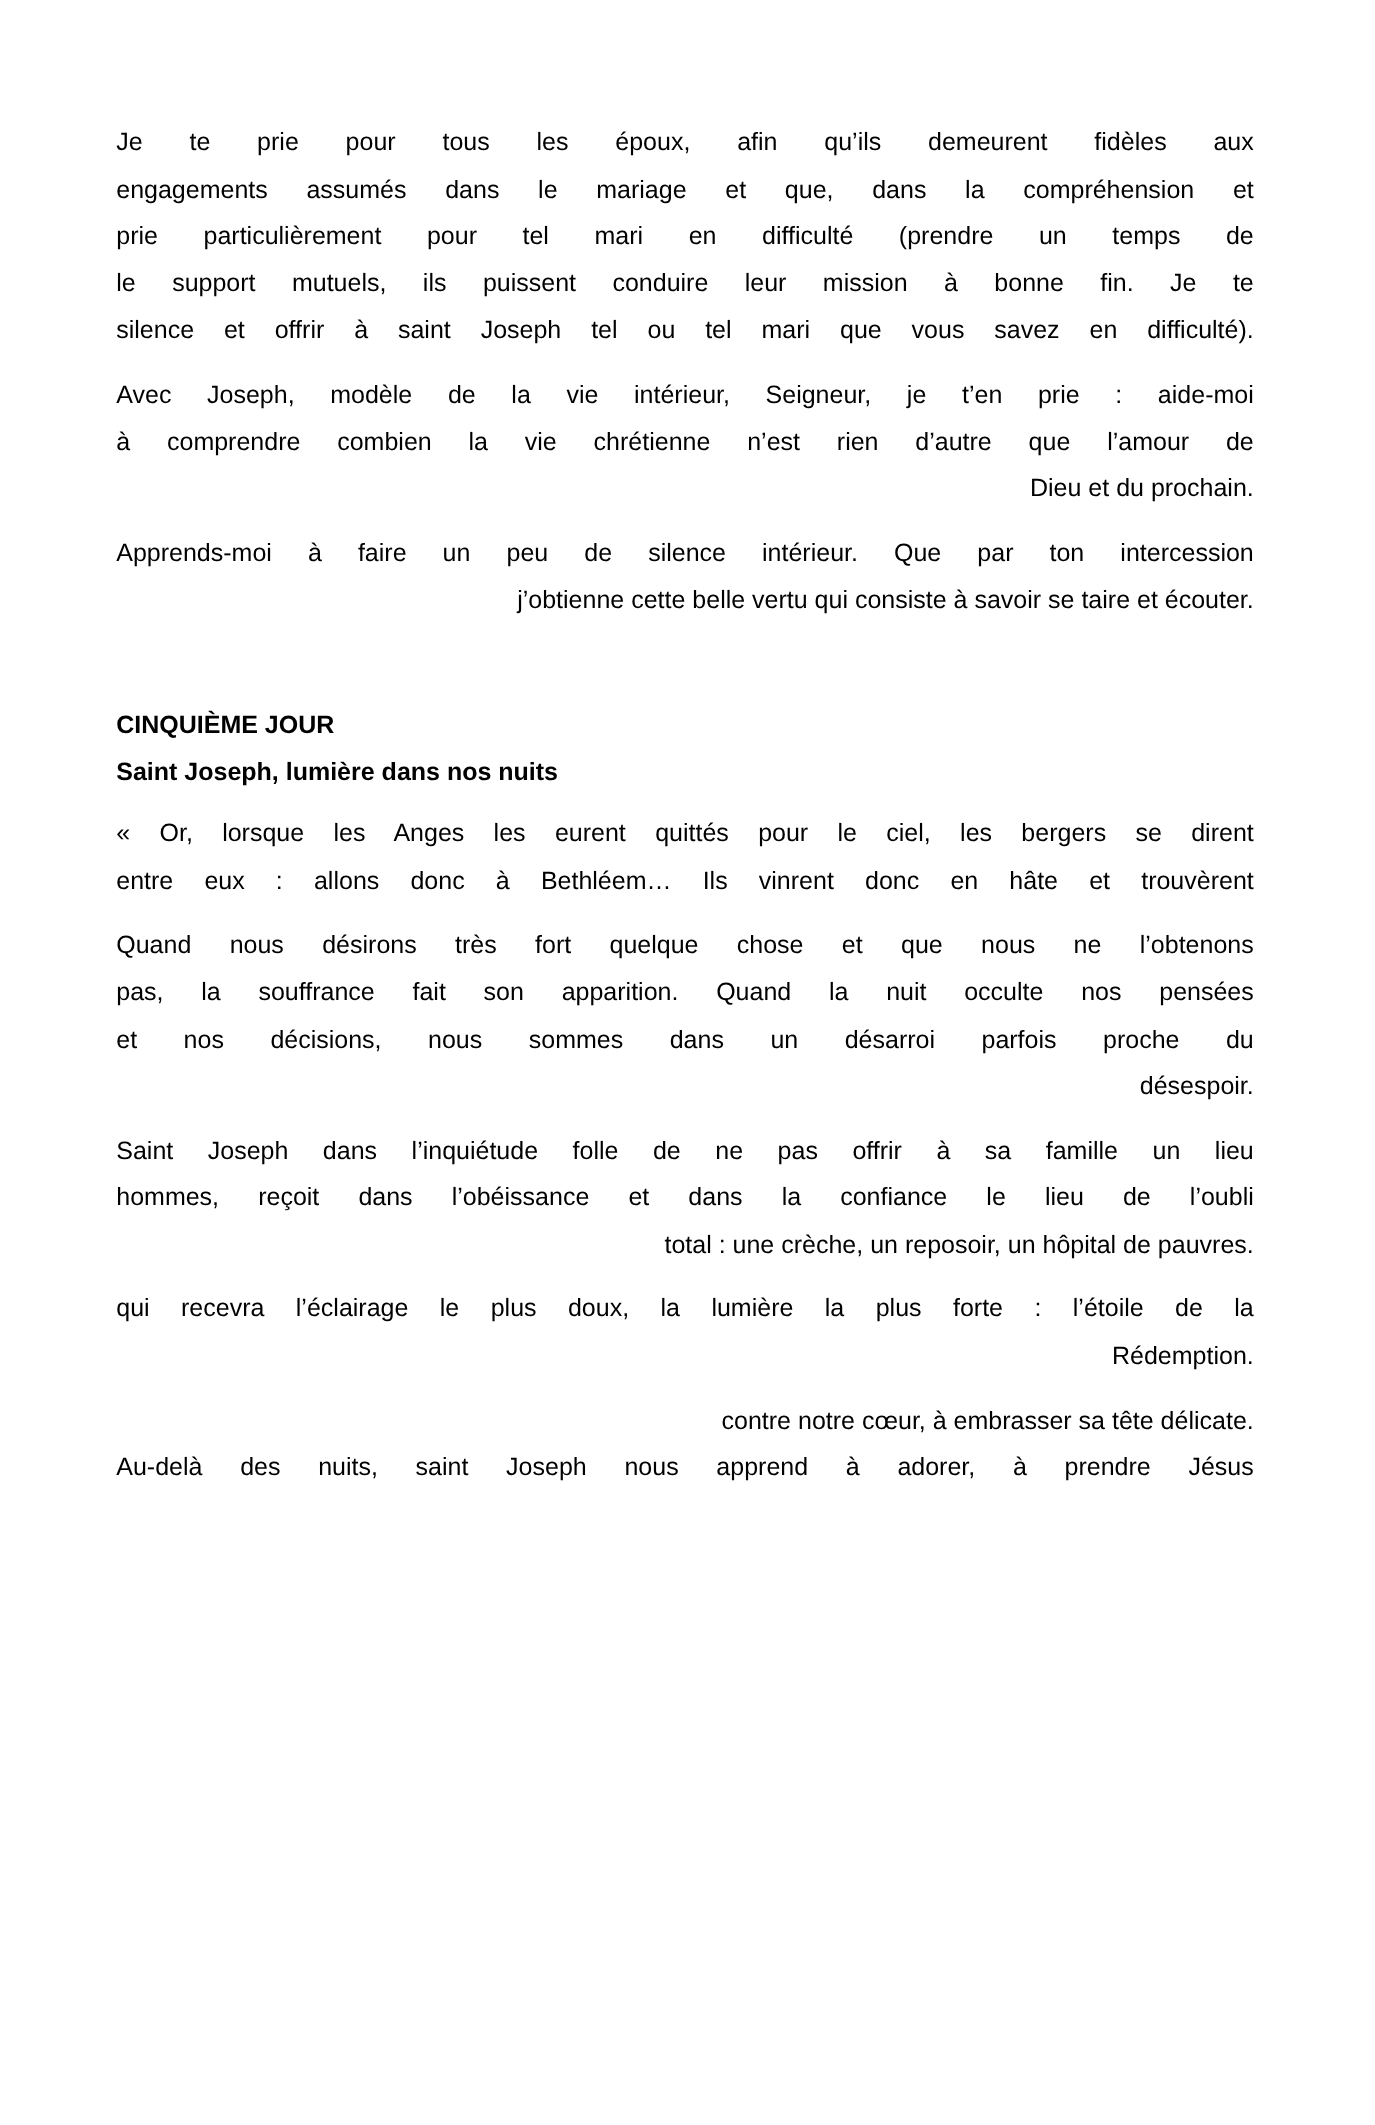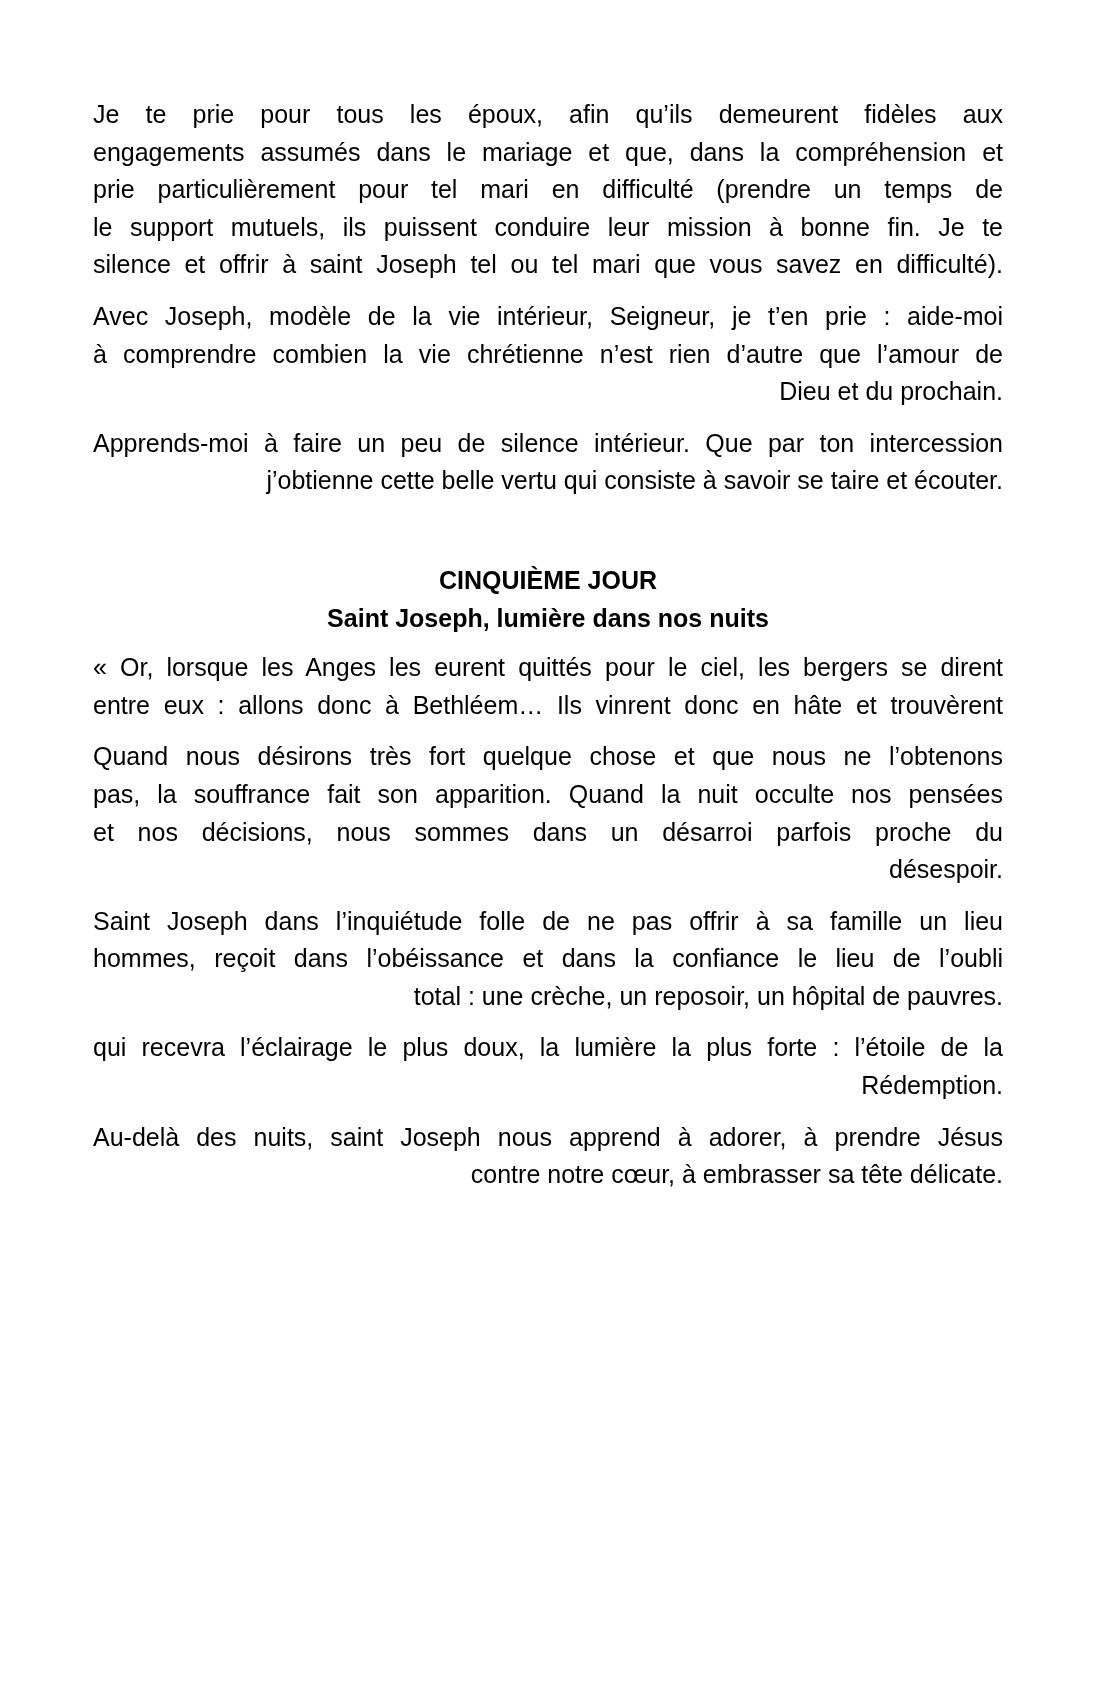--- a/index.html
+++ b/index.html
@@ -4,42 +4,42 @@
 <style>
   html, body { margin: 0; padding: 0; background: #ffffff; }
   .page {
     position: relative;
     width: 1100px;
     height: 1700px;
     background: #ffffff;
     box-sizing: border-box;
     padding: 96px 97px 0 93px;
     font-family: "Liberation Sans", "DejaVu Sans", sans-serif;
-    font-size: 25px;
+    font-size: 20px;
     line-height: 37.6px;
     color: #000000;
     overflow: hidden;
   }
   .para { margin: 0 0 14px 0; }
   .line {
     white-space: normal;
   }
   .line.j {            
     text-align: justify;
     text-align-last: justify;
   }
   .line.l {            
     text-align: right;
   }
   .heading {
     margin: 62px 0 12px 0;
     font-weight: bold;
     text-align: center;
   }
-  .heading .line { text-align: center; }
+  .heading .line { text-align: left; }
 </style>
 </head>
 <body>
 
 <div class="page">
 
   <p class="para">
     <span class="line j" style="display:block">Je te prie pour tous les époux, afin qu’ils demeurent fidèles aux</span>
     <span class="line j" style="display:block">engagements assumés dans le mariage et que, dans la compréhension et</span>
     <span class="line j" style="display:block">prie particulièrement pour tel mari en difficulté (prendre un temps de</span>
@@ -80,18 +80,18 @@
     <span class="line j" style="display:block">hommes, reçoit dans l’obéissance et dans la confiance le lieu de l’oubli</span>
     <span class="line l" style="display:block">total : une crèche, un reposoir, un hôpital de pauvres.</span>
   </p>
 
   <p class="para">
     <span class="line j" style="display:block">qui recevra l’éclairage le plus doux, la lumière la plus forte : l’étoile de la</span>
     <span class="line l" style="display:block">Rédemption.</span>
   </p>
 
   <p class="para">
+    <span class="line l" style="display:block">contre notre cœur, à embrasser sa tête délicate.</span>
     <span class="line j" style="display:block">Au-delà des nuits, saint Joseph nous apprend à adorer, à prendre Jésus</span>
-    <span class="line l" style="display:block">contre notre cœur, à embrasser sa tête délicate.</span>
   </p>
 
 
 </div>
 
 </body></html>

